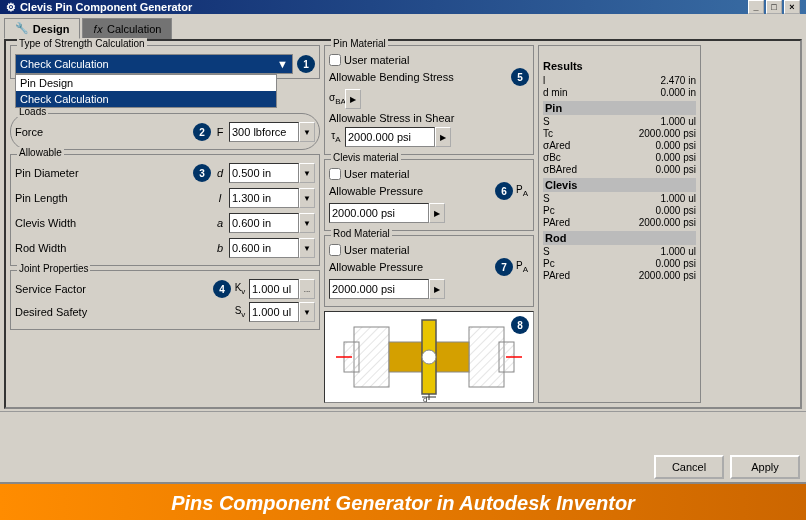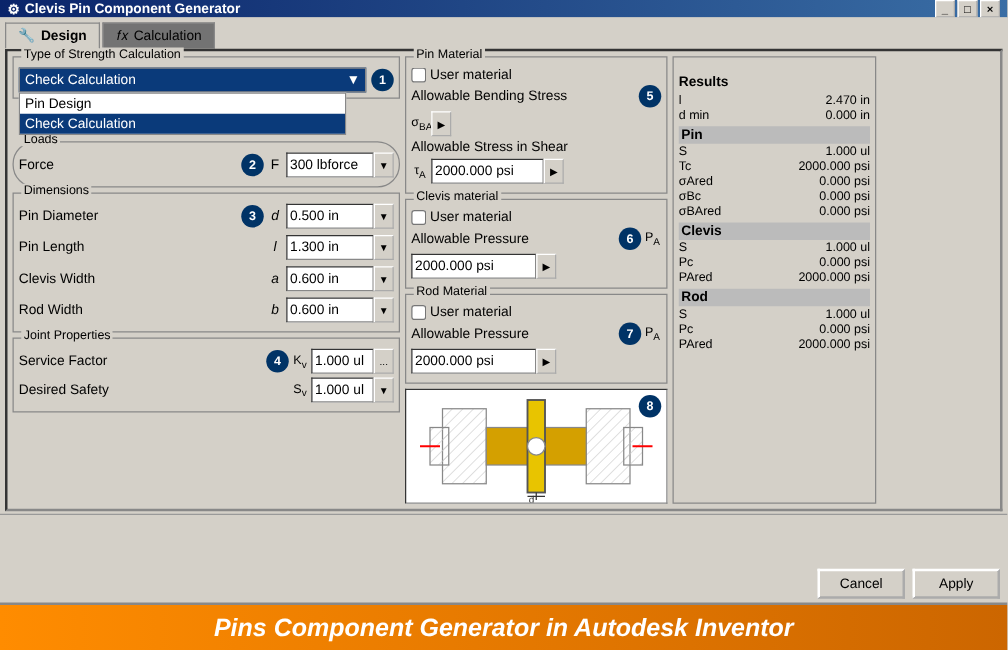--- a/index.html
+++ b/index.html
@@ -376,21 +376,21 @@
               <span class="form-symbol">F</span>
               <div class="input-with-arrow">
                 <input type="text" class="input-text small-input" value="300 lbforce" style="">
                 <div class="combo-btn">▼</div>
               </div>
             </div>
           </div>
         </div>
 
         <div class="group-box">
-          <span class="group-label">Dimensions</span>
+          <span class="group-label">Allowable</span>
           <div class="group-content">
             <div style="display:flex; flex-direction:column; gap:2px;">
 
               <div class="form-row">
                 <span class="form-label">Pin Diameter</span>
                 <span class="num-badge">3</span>
                 <span class="form-symbol" style="font-style:italic;">d</span>
                 <div class="input-with-arrow">
                   <input type="text" class="input-text small-input" value="0.500 in" style="">
                   <div class="combo-btn">▼</div>

